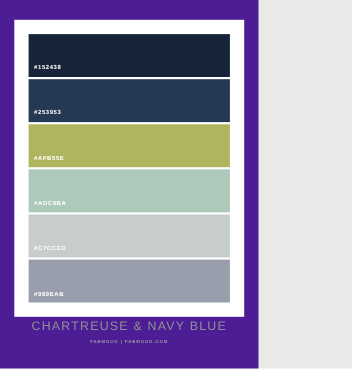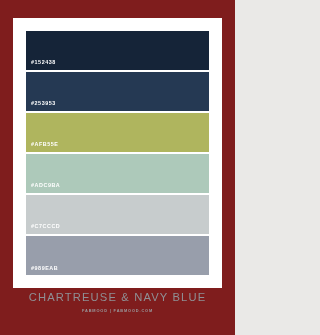--- a/index.html
+++ b/index.html
@@ -88,21 +88,21 @@
     font-weight: bold;
     color: #9a9b9f;
     font-family: "Liberation Sans", sans-serif;
     line-height: 1;
     white-space: nowrap;
   }
 </style>
 </head>
 <body>
 
-<div id="palette-poster" style="background-color: #7f1d1d;">
+<div id="palette-poster" style="background-color: #4c1d95;">
 
   <div id="swatch-card" style="background-color: rgb(255, 255, 255);">
 
     <div class="swatch" style="background-color: rgb(21, 36, 56);">
       <span class="swatch-label" style="color: rgb(255, 255, 255);">#152438</span>
     </div>
 
     <div class="swatch" style="background-color: rgb(37, 57, 83);">
       <span class="swatch-label" style="color: rgb(255, 255, 255);">#253953</span>
     </div>

